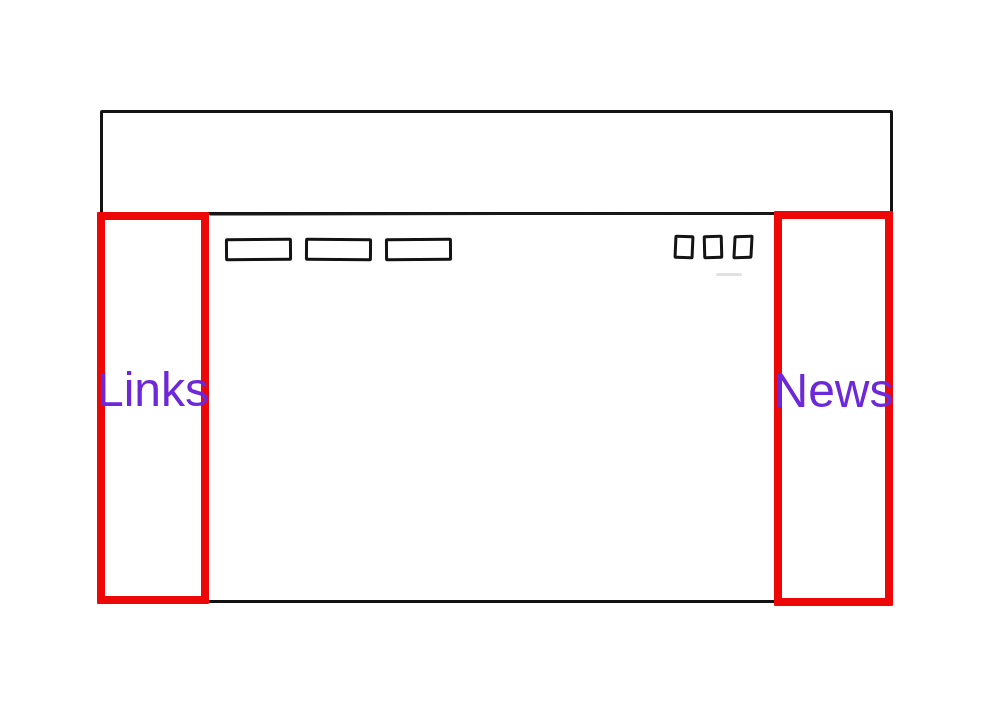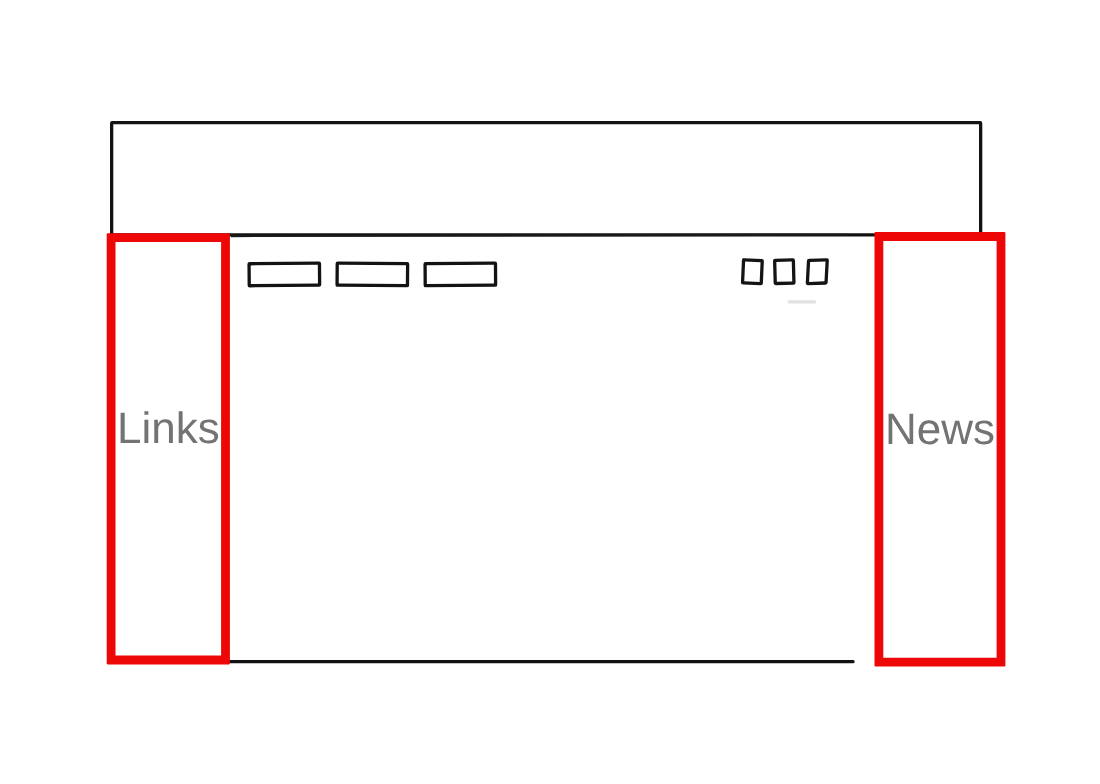--- a/index.html
+++ b/index.html
@@ -81,26 +81,26 @@
   .red-box {
     position: absolute;
     border: 8px solid #ee0707;
     background: transparent;
     display: flex;
     align-items: center;
     justify-content: center;
     border-radius: 1px;
   }
   .red-left  { left: 97px;  top: 212px; width: 112px; height: 392px; }
-  .red-right { left: 774px; top: 211px; width: 119px; height: 395px; margin-left: 21px; }
+  .red-right { left: 774px; top: 211px; width: 119px; height: 395px; }
 
   .red-box .label {
-    font-size: 40px;
+    font-size: 48px;
     line-height: 1;
-    color: #737373;
+    color: #6d28d9;
     transform: translateY(-18px);
     white-space: nowrap;
   }
 </style>
 </head>
 <body>
 
 <div class="canvas">
 
   <div class="header-box"></div>

